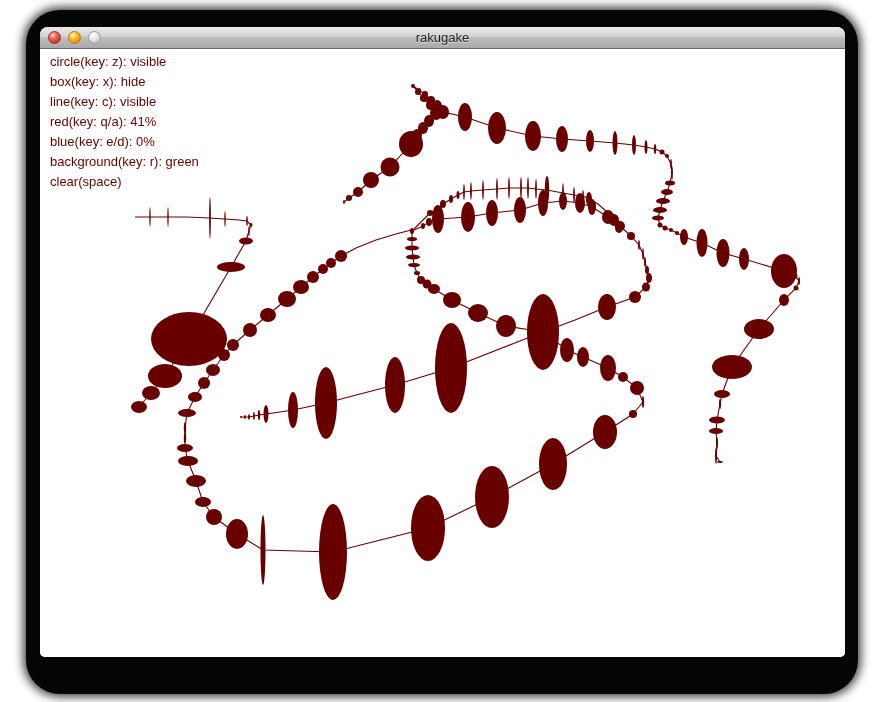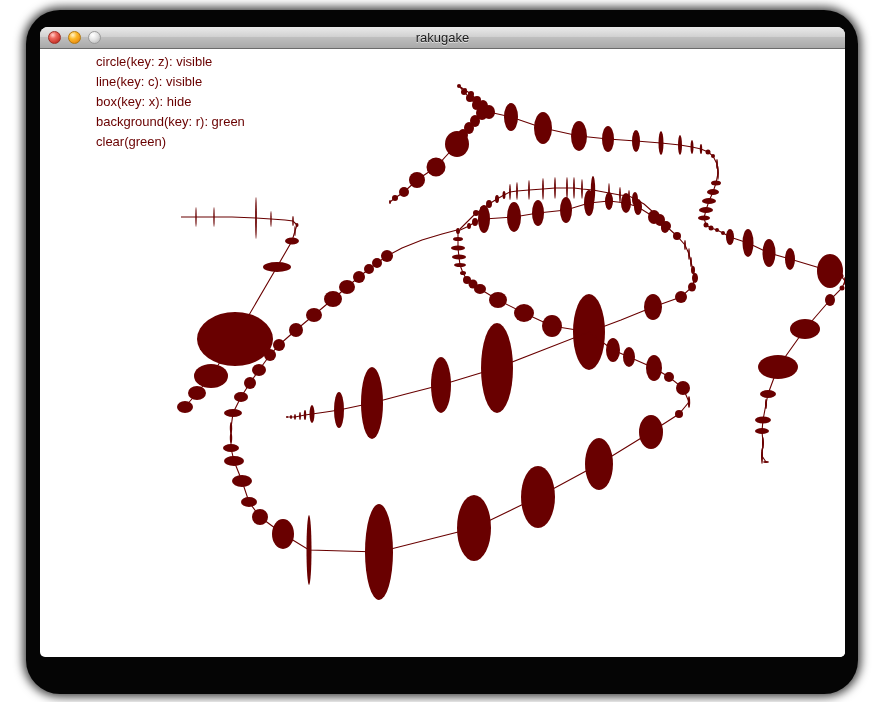--- a/index.html
+++ b/index.html
@@ -15,21 +15,21 @@
   .titlebar .title{position:absolute;left:0;right:0;top:3px;text-align:center;
        font-size:13px;color:#1c1c1c;text-shadow:0 1px 0 rgba(255,255,255,.6);}
   .lights{position:absolute;left:8px;top:4px;display:flex;gap:7px;}
   .light{width:13px;height:13px;border-radius:50%;display:inline-block;}
   .light.close{background:radial-gradient(circle at 35% 28%,#ffc4bd 4%,#ee6a5f 32%,#ce3a30 70%,#8d221b);
        border:1px solid #9c2e26;box-sizing:border-box;}
   .light.min{background:radial-gradient(circle at 35% 28%,#ffeebc 4%,#fcb929 38%,#ef9416 72%,#a86a0c);
        border:1px solid #b2790f;box-sizing:border-box;}
   .light.zoom{background:radial-gradient(circle at 35% 28%,#ffffff 4%,#e4e4e4 45%,#c2c2c2 80%,#ababab);
        border:1px solid #9a9a9a;box-sizing:border-box;}
-  .content{position:absolute;left:0;top:22px;right:0;bottom:0;background:#ffffff;margin-left:46px;}
+  .content{position:absolute;left:0;top:22px;right:0;bottom:0;background:#ffffff;}
   .content svg{position:absolute;left:-40px;top:-49px;width:880px;height:702px;}
   .hud{position:absolute;left:10px;top:3px;z-index:2;pointer-events:none;}
   .hud div{font-size:13px;line-height:20px;color:#690000;white-space:pre;}
 </style>
 </head>
 <body>
 
 <div class="shadow-blob"></div>
 
 <div class="app-window">
@@ -216,19 +216,21 @@
         <ellipse cx="268" cy="315" rx="8" ry="7" fill="#690000"></ellipse>
         <ellipse cx="287" cy="299" rx="9" ry="8" fill="#690000"></ellipse>
         <ellipse cx="301" cy="287" rx="8" ry="7" fill="#690000"></ellipse>
         <ellipse cx="313" cy="277" rx="6" ry="6" fill="#690000"></ellipse>
         <ellipse cx="323" cy="269" rx="5" ry="5" fill="#690000"></ellipse>
         <ellipse cx="331" cy="263" rx="5" ry="5" fill="#690000"></ellipse>
         <ellipse cx="341" cy="256" rx="6" ry="6" fill="#690000"></ellipse>
       </svg>
     <div class="hud">
       <div>circle(key: z): visible</div>
+      <div>box(key: x): hide</div>
       <div>line(key: c): visible</div>
-      <div>box(key: x): hide</div>
+      <div>red(key: q/a): 41%</div>
+      <div>blue(key: e/d): 0%</div>
       <div>background(key: r): green</div>
-      <div>clear(green)</div>
+      <div>clear(space)</div>
     </div>
   </div>
 </div>
 
 </body></html>

